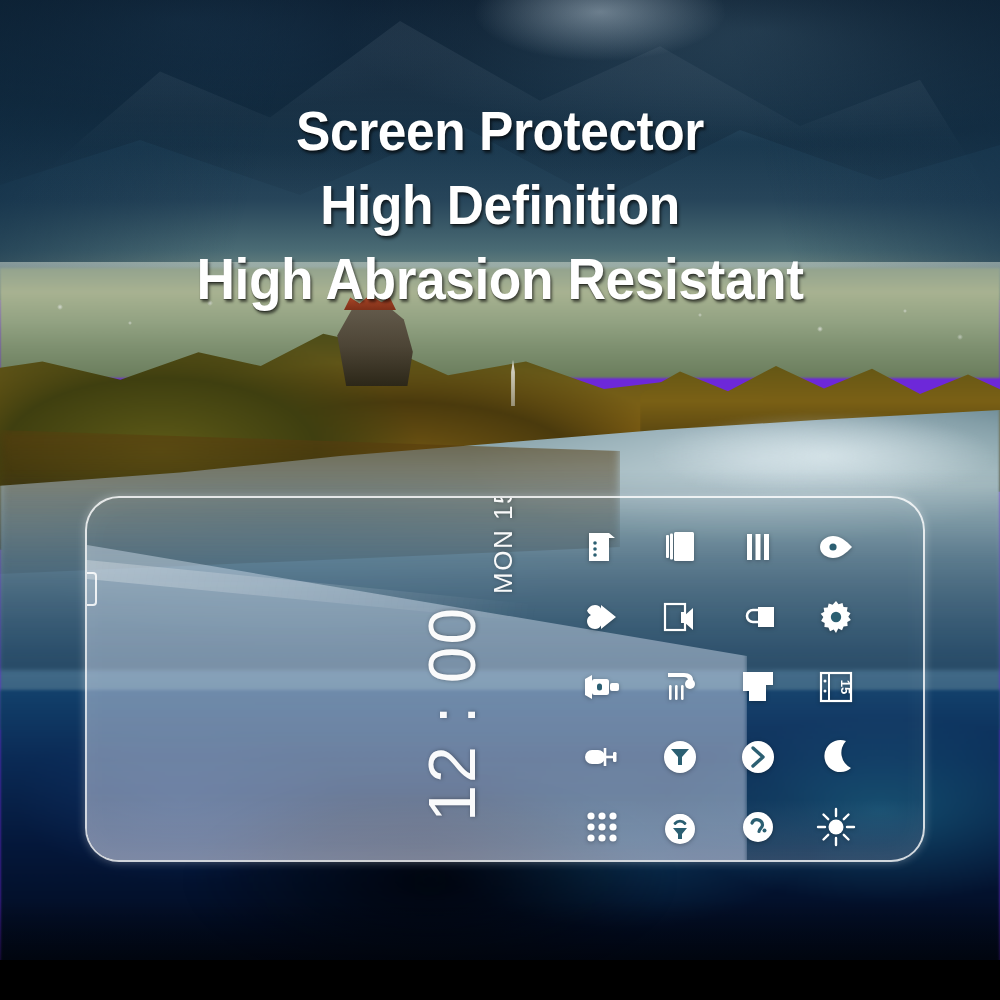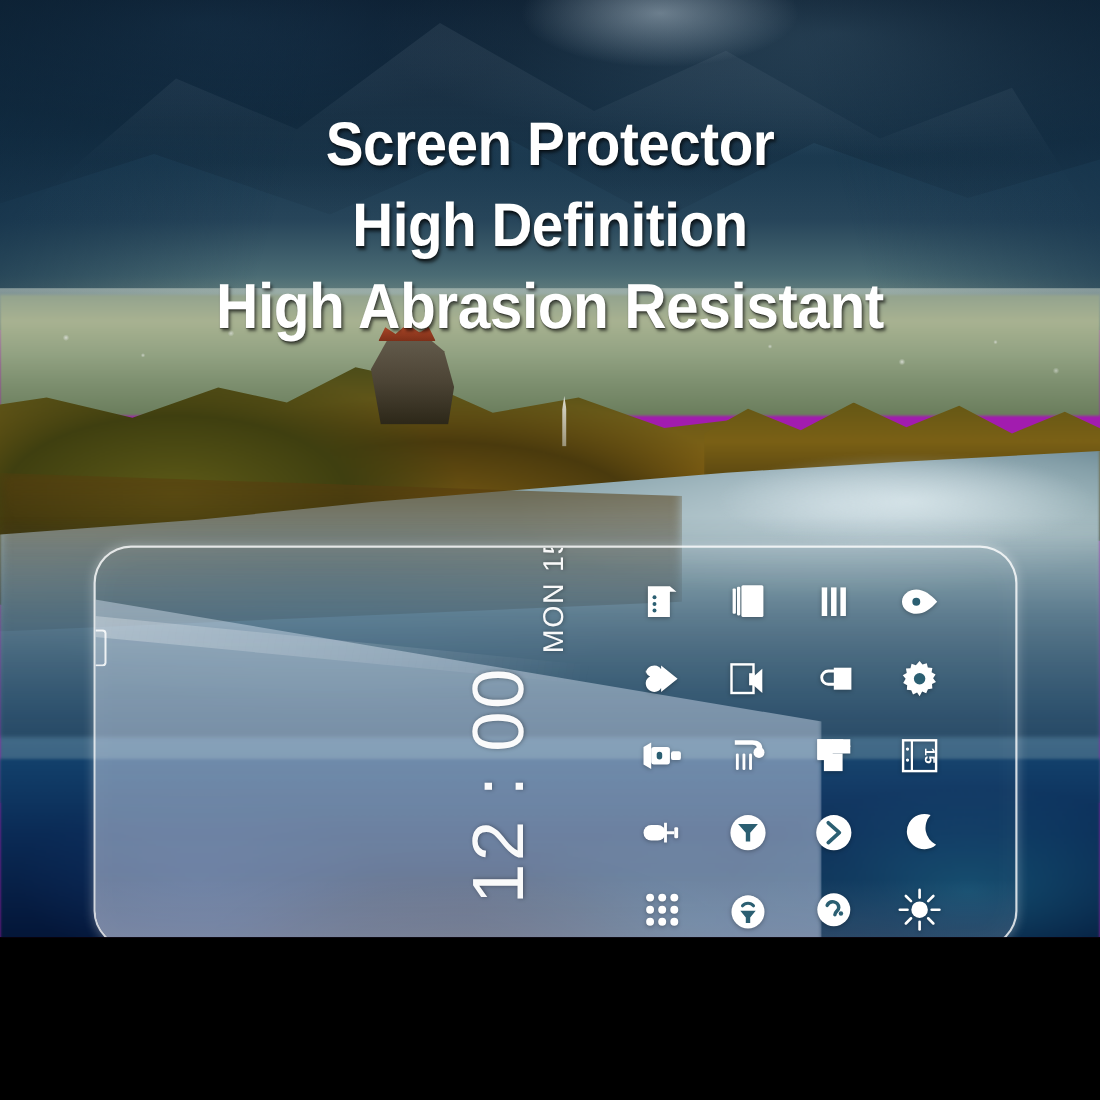--- a/index.html
+++ b/index.html
@@ -8,23 +8,23 @@
     padding: 0;
     background: #000;
   }
   body {
     font-family: "Liberation Sans", sans-serif;
   }
 
   #stage {
     position: relative;
     width: 1000px;
-    height: 852px;
+    height: 960px;
     overflow: hidden;
-    background: #a21caf;
+    background: #6d28d9;
   }
 
   
   .bg-layer { position: absolute; left: 0; top: 0; width: 1000px; height: 1000px; }
 
   
   .bg-sky {
     background:
       radial-gradient(ellipse 600px 160px at 760px 30px, rgba(120,165,190,0.50) 0%, rgba(120,165,190,0) 70%),
       radial-gradient(ellipse 420px 130px at 180px 20px, rgba(60,110,150,0.45) 0%, rgba(60,110,150,0) 72%),

